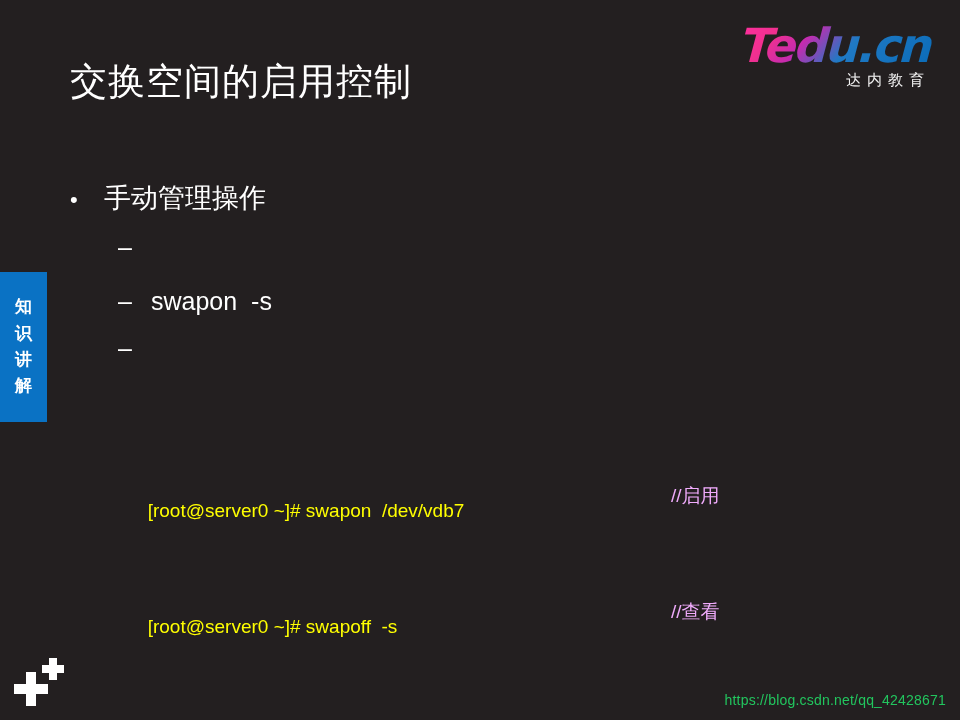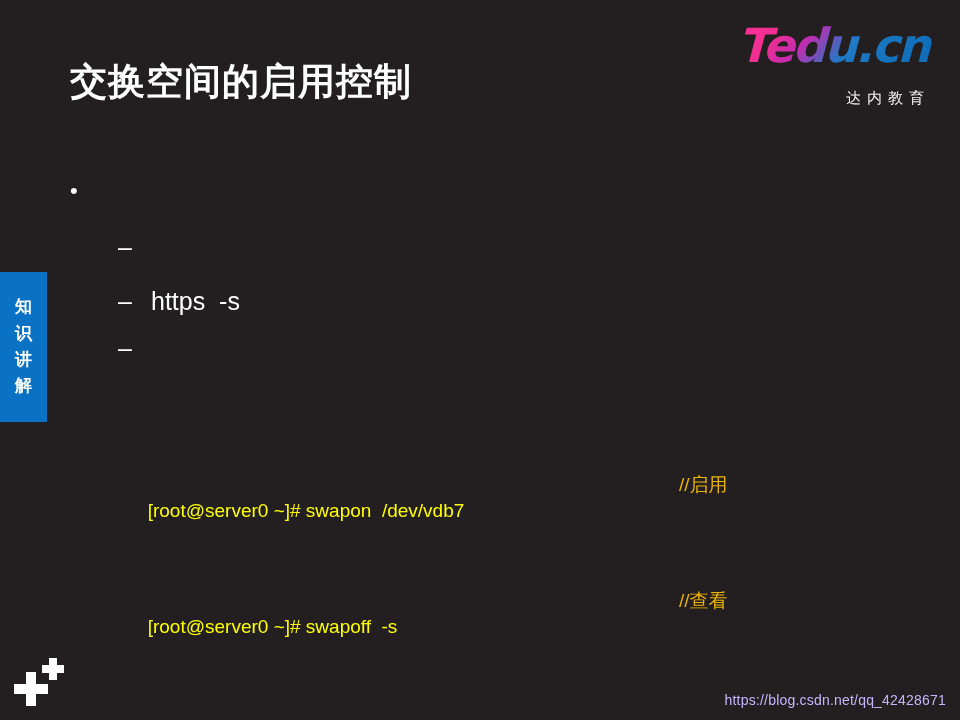--- a/index.html
+++ b/index.html
@@ -38,35 +38,35 @@
                 #1f79c4 56%,
                 #0b6cb8 100%);
     -webkit-background-clip: text;
     background-clip: text;
     color: transparent;
     -webkit-text-fill-color: transparent;
     display: inline-block;
     transform: skewX(-4deg);
   }
   #logo-sub {
-    margin-top: 20px;
+    margin-top: 2px;
     font-size: 15px;
     color: #f2f2f2;
     letter-spacing: 6px;
     padding-right: 2px;
     line-height: 1.2;
   }
 
   
   #page-title {
     position: absolute;
     left: 70px;
     top: 62px;
     font-size: 37px;
-    font-weight: bold;
+    font-weight: normal;
     color: #ffffff;
     letter-spacing: 1px;
     line-height: 1.1;
   }
 
   
   #side-tab {
     position: absolute;
     left: 0;
     top: 272px;
@@ -128,25 +128,24 @@
     top: 380px;
     width: 800px;
     font-family: "Liberation Sans", sans-serif;
     font-size: 19px;
     line-height: 29px;
     white-space: pre;
   }
   .term-line { display: block; height: 29px; position: relative; }
   .term-cmd { color: #ffff00; margin-left: 20px; }
   .term-note {
-    color: #eab308;
+    color: #f0abfc;
     position: absolute;
     left: 575px;
-    top: 3px;
-    margin-left: 8px;
+    top: 14px;
   }
 
   
   #plus-deco { position: absolute; left: 14px; bottom: 14px; width: 60px; height: 55px; }
   .plus {
     position: absolute;
     background: transparent;
   }
   .plus::before, .plus::after {
     content: "";
@@ -159,21 +158,21 @@
   #plus-small { left: 28px; bottom: 26px; width: 22px; height: 22px; }
   #plus-small::before { left: 0; top: 7px; width: 22px; height: 8px; }
   #plus-small::after  { left: 7px; top: 0; width: 8px; height: 22px; }
 
   
   #watermark {
     position: absolute;
     right: 14px;
     bottom: 12px;
     font-size: 14px;
-    color: #c4b5fd;
+    color: #22c55e;
     letter-spacing: 0.2px;
   }
 </style>
 </head>
 <body>
 
 <div id="logo-block">
   <div id="logo-wordmark">Tedu.cn</div>
   <div id="logo-sub">达内教育</div>
 </div>
@@ -184,28 +183,29 @@
   <span>知</span>
   <span>识</span>
   <span>讲</span>
   <span>解</span>
 </div>
 
 <div id="content">
 
   <div class="bullet-l1">
     <span class="dot">•</span>
+    <span>手动管理操作</span>
   </div>
 
   <div class="bullet-l2" id="l2-0">
     <span class="dash">–</span>
   </div>
   <div class="bullet-l2" id="l2-1">
     <span class="dash">–</span>
-    <span>https  -s</span>
+    <span>swapon  -s</span>
   </div>
   <div class="bullet-l2" id="l2-2">
     <span class="dash">–</span>
   </div>
 
   <div id="terminal">
 
     <div class="term-line">
       <span class="term-cmd">[root@server0 ~]# swapon  /dev/vdb7</span>
       <span class="term-note">//启用</span>

